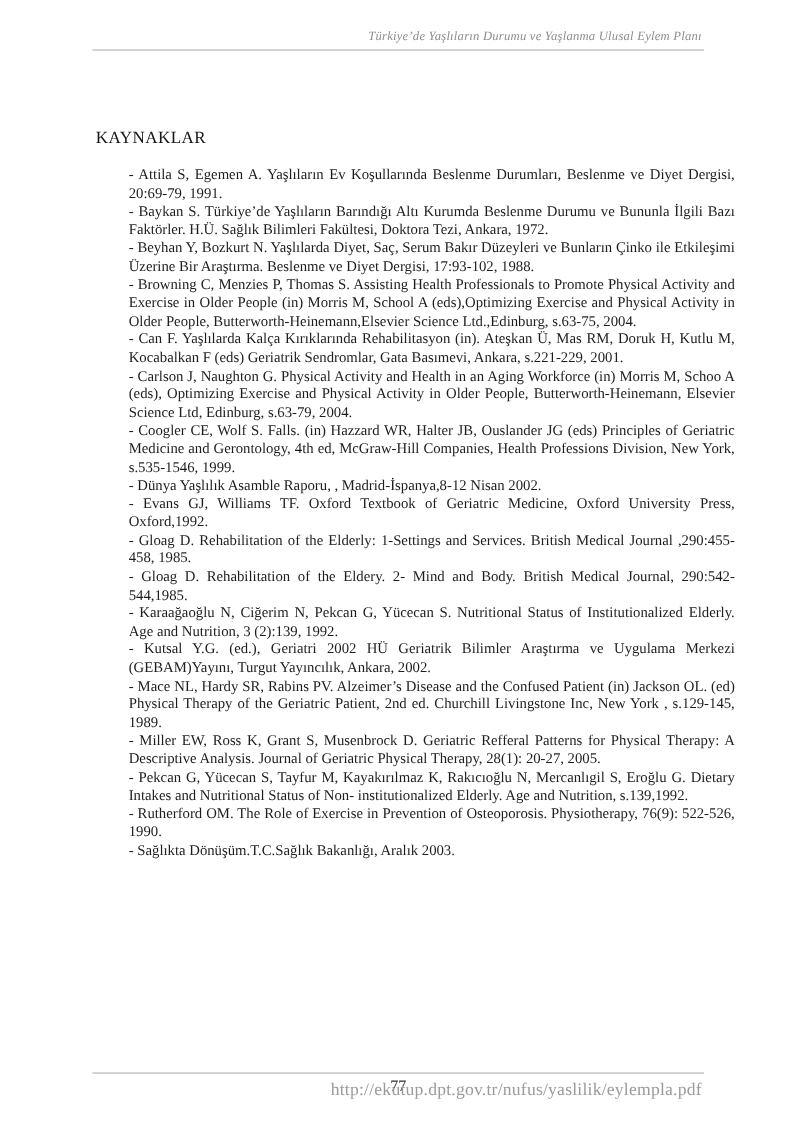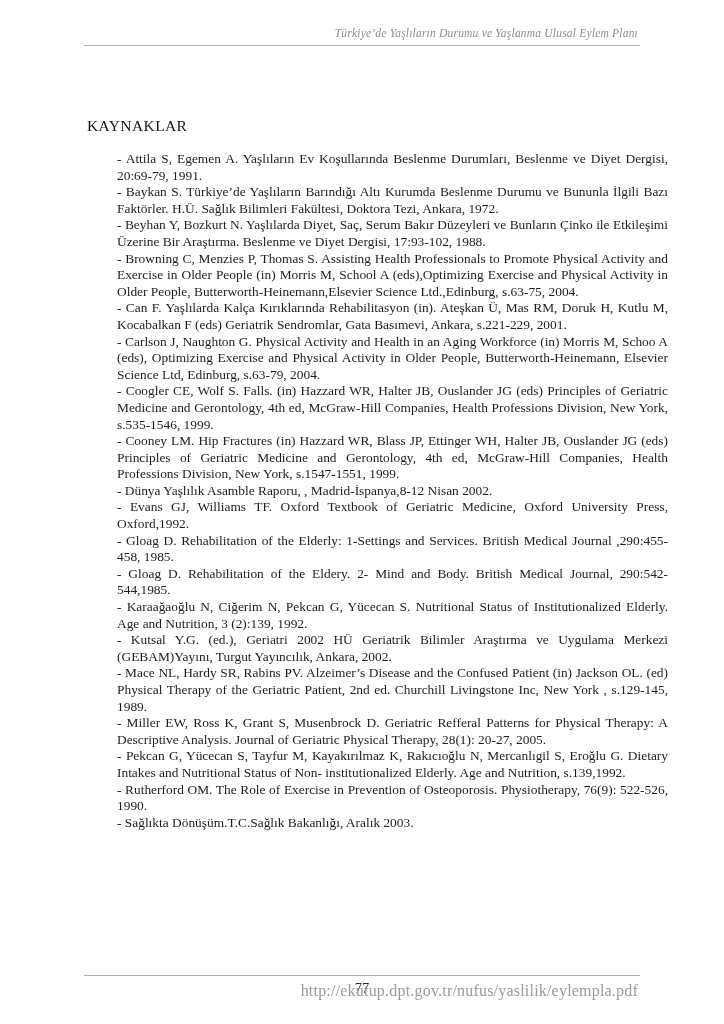--- a/index.html
+++ b/index.html
@@ -101,21 +101,20 @@
   <div class="page-title">KAYNAKLAR</div>
 
   <div class="references" id="references">
       <p class="ref">- Attila S, Egemen A. Yaşlıların Ev Koşullarında Beslenme Durumları, Beslenme ve Diyet Dergisi, 20:69-79, 1991.</p>
       <p class="ref">- Baykan S. Türkiye’de Yaşlıların Barındığı Altı Kurumda Beslenme Durumu ve Bununla İlgili Bazı Faktörler. H.Ü. Sağlık Bilimleri Fakültesi, Doktora Tezi, Ankara, 1972.</p>
       <p class="ref">- Beyhan Y, Bozkurt N. Yaşlılarda Diyet, Saç, Serum Bakır Düzeyleri ve Bunların Çinko ile Etkileşimi Üzerine Bir Araştırma. Beslenme ve Diyet Dergisi, 17:93-102, 1988.</p>
       <p class="ref">- Browning C, Menzies P, Thomas S. Assisting Health Professionals to Promote Physical Activity and Exercise in Older People  (in) Morris M, School A (eds),Optimizing Exercise and Physical Activity in Older People, Butterworth-Heinemann,Elsevier Science Ltd.,Edinburg, s.63-75, 2004.</p>
       <p class="ref">- Can F. Yaşlılarda Kalça Kırıklarında Rehabilitasyon (in). Ateşkan Ü, Mas RM, Doruk H, Kutlu M, Kocabalkan F (eds) Geriatrik Sendromlar, Gata Basımevi, Ankara, s.221-229, 2001.</p>
       <p class="ref">- Carlson J, Naughton G. Physical Activity and Health in an Aging Workforce (in) Morris M, Schoo A (eds), Optimizing Exercise and Physical Activity in Older People, Butterworth-Heinemann, Elsevier Science Ltd, Edinburg, s.63-79, 2004.</p>
       <p class="ref">- Coogler CE, Wolf S. Falls. (in) Hazzard WR, Halter JB, Ouslander JG (eds) Principles of Geriatric Medicine and Gerontology, 4th ed, McGraw-Hill Companies, Health Professions Division, New York, s.535-1546, 1999.</p>
-      <p class="ref">- Cooney LM. Hip Fractures (in) Hazzard WR, Blass JP, Ettinger WH, Halter JB, Ouslander JG (eds) Principles of Geriatric Medicine and Gerontology, 4th ed, McGraw-Hill Companies, Health Professions Division, New York, s.1547-1551, 1999.</p>
       <p class="ref">- Dünya Yaşlılık Asamble Raporu, , Madrid-İspanya,8-12 Nisan 2002.</p>
       <p class="ref">- Evans GJ, Williams TF. Oxford Textbook of Geriatric Medicine, Oxford University Press, Oxford,1992.</p>
       <p class="ref">- Gloag D. Rehabilitation of the Elderly: 1-Settings and Services. British Medical Journal ,290:455-458, 1985.</p>
       <p class="ref">- Gloag D. Rehabilitation of the Eldery. 2- Mind and Body. British Medical Journal, 290:542-544,1985.</p>
       <p class="ref">- Karaağaoğlu N, Ciğerim N, Pekcan G, Yücecan S. Nutritional Status of Institutionalized Elderly. Age and Nutrition, 3 (2):139, 1992.</p>
       <p class="ref">- Kutsal Y.G. (ed.), Geriatri 2002 HÜ Geriatrik Bilimler Araştırma ve Uygulama Merkezi (GEBAM)Yayını, Turgut Yayıncılık, Ankara, 2002.</p>
       <p class="ref">- Mace NL, Hardy SR, Rabins PV. Alzeimer’s Disease and the Confused Patient (in) Jackson OL. (ed) Physical Therapy of the Geriatric Patient, 2nd ed. Churchill Livingstone Inc, New York , s.129-145, 1989.</p>
       <p class="ref">- Miller EW, Ross K, Grant S, Musenbrock D. Geriatric Refferal Patterns for Physical Therapy: A Descriptive Analysis. Journal of Geriatric Physical Therapy, 28(1): 20-27, 2005.</p>
       <p class="ref">- Pekcan G, Yücecan S, Tayfur M, Kayakırılmaz K, Rakıcıoğlu N, Mercanlıgil S, Eroğlu G. Dietary Intakes and Nutritional Status of Non- institutionalized Elderly. Age and Nutrition, s.139,1992.</p>
       <p class="ref">- Rutherford OM. The Role of Exercise in Prevention of Osteoporosis. Physiotherapy, 76(9): 522-526, 1990.</p>

